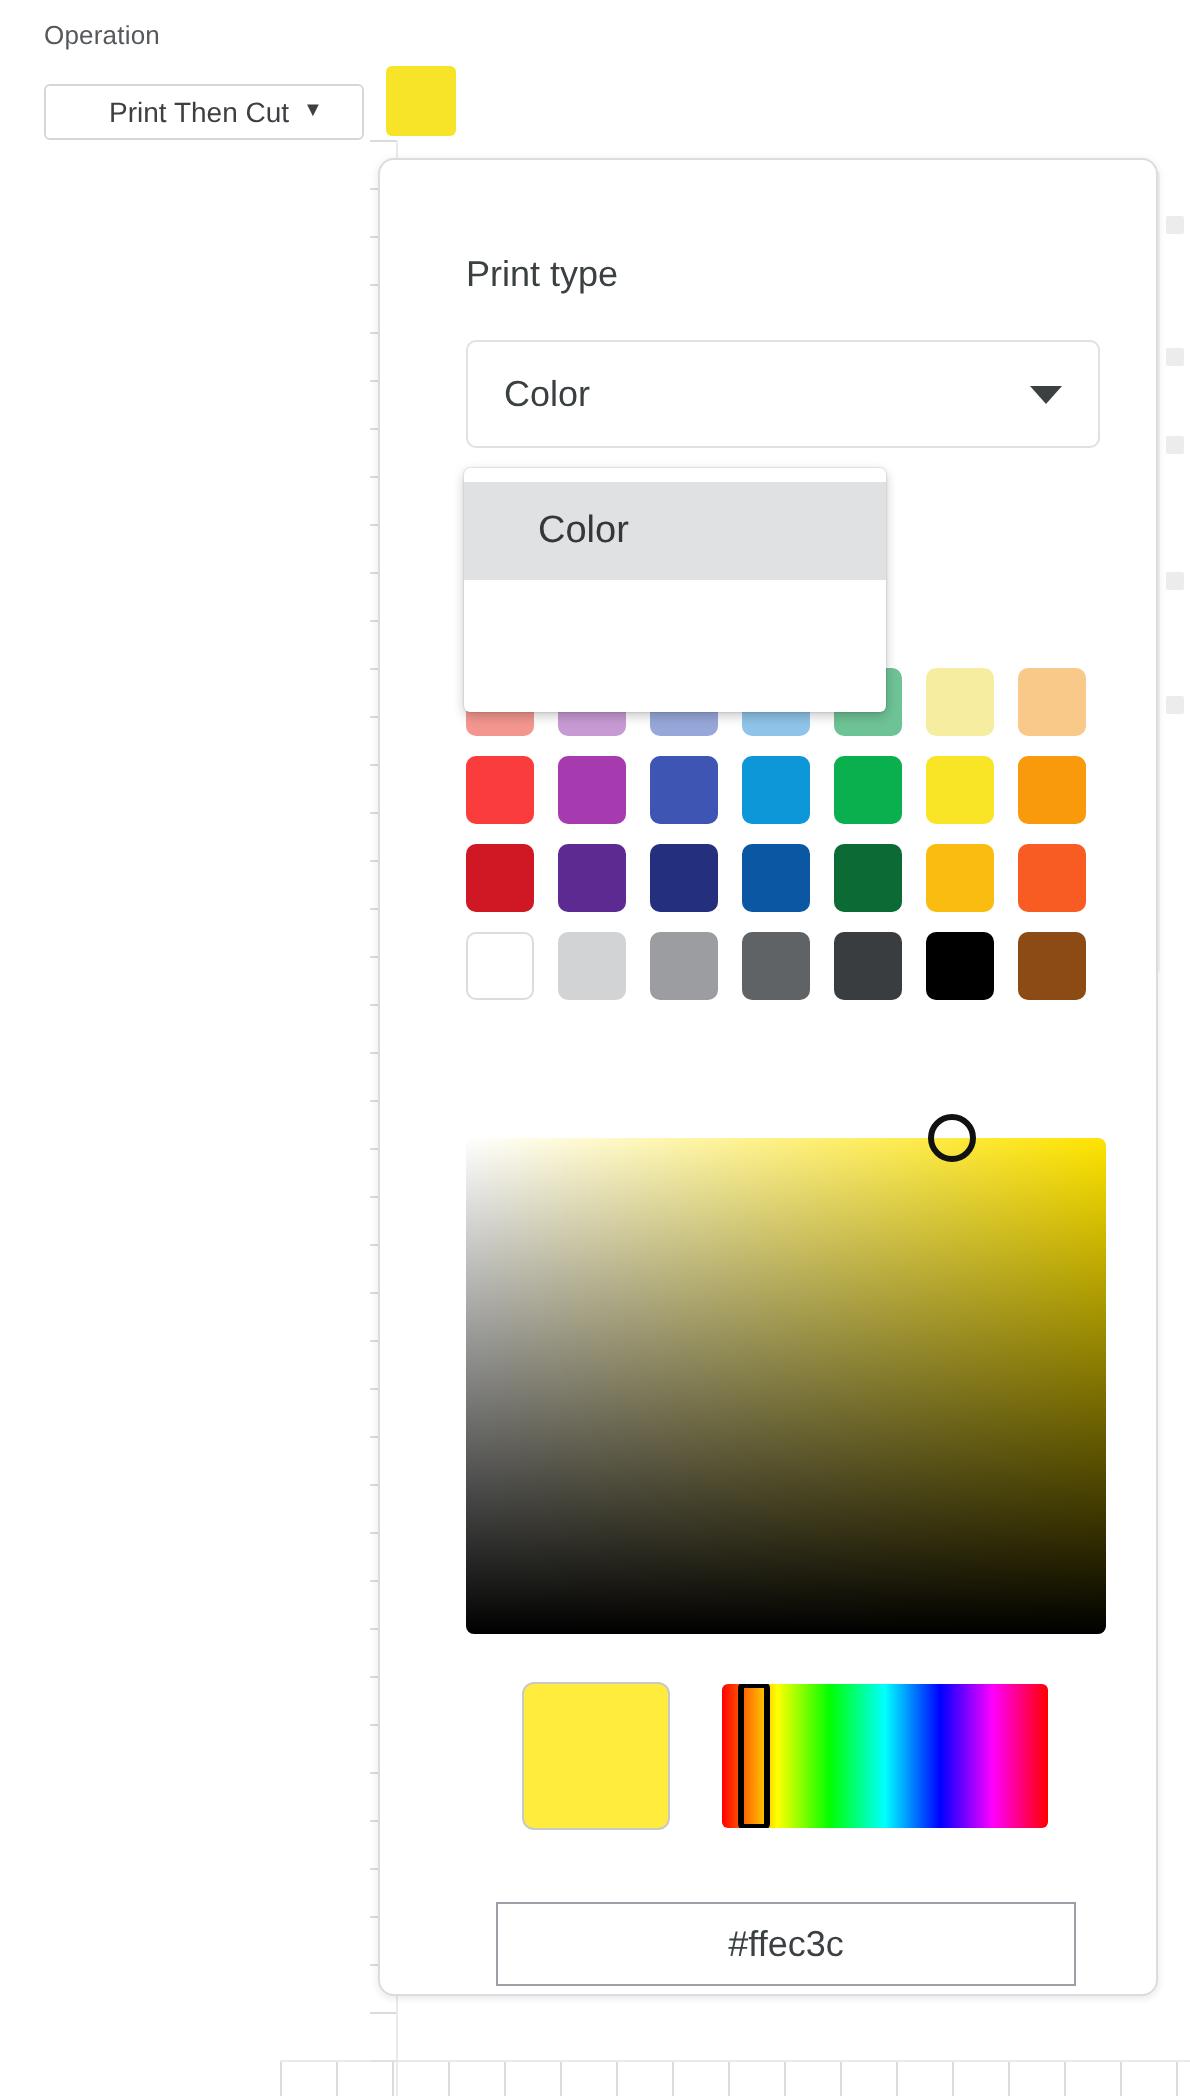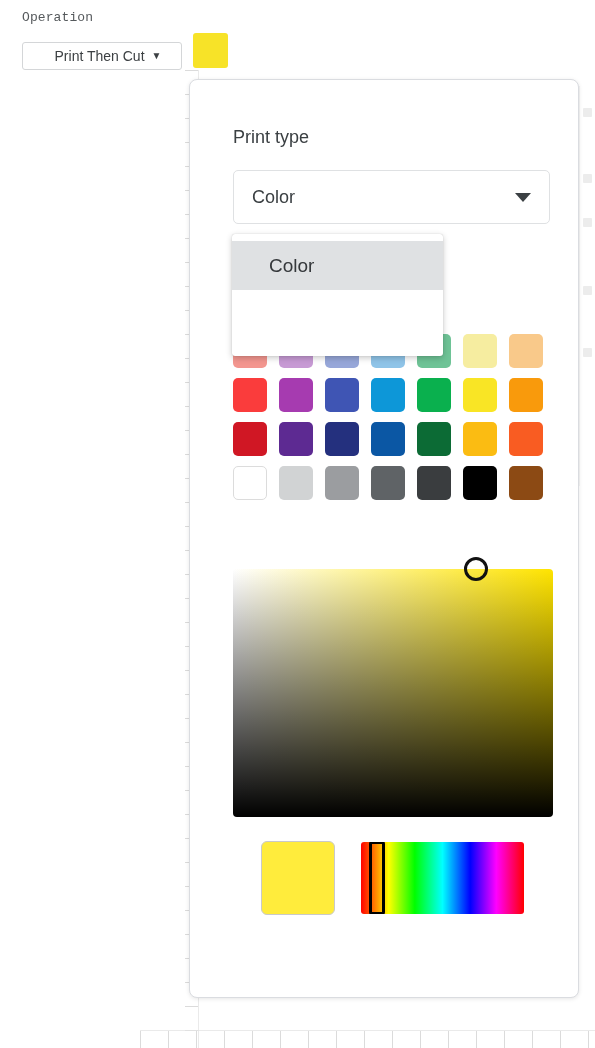--- a/index.html
+++ b/index.html
@@ -40,21 +40,21 @@
     opacity: .55;
   }
   .ghost-mark {
     position: absolute; right: 3px; width: 9px; height: 9px;
     background: #b9b9b9; border-radius: 1px; opacity: .5;
   }
 
   
   .op-label {
     position: absolute; left: 22px; top: 10px;
-    font-size: 13px; color: #55595c; letter-spacing: .1px; font-family: Liberation Mono, monospace;
+    font-size: 13px; color: #55595c; letter-spacing: .1px;
   }
   .op-select {
     position: absolute; left: 22px; top: 42px;
     width: 160px; height: 28px;
     border: 1px solid #d4d6d8; border-radius: 3px;
     background: #fff;
     display: flex; align-items: center; justify-content: center;
     gap: 7px;
     font-size: 14px; color: #3c4043;
     cursor: pointer;
@@ -274,15 +274,18 @@
     <div class="sv-area" id="sv-area" style="--hue: #ffe400;">
       <div class="sv-cursor" id="sv-cursor" style="left: 76%; top: 0%;"></div>
     </div>
 
     <div class="preview-swatch" id="preview-swatch" style="background: rgb(255, 236, 60);"></div>
 
     <div class="hue-strip" id="hue-strip">
       <div class="hue-thumb" id="hue-thumb" style="left: 10%;"></div>
     </div>
 
+    <div class="hex-input">
+      <span>#ffec3c</span>
+    </div>
 
   </div>
 </div>
 
 </body></html>

